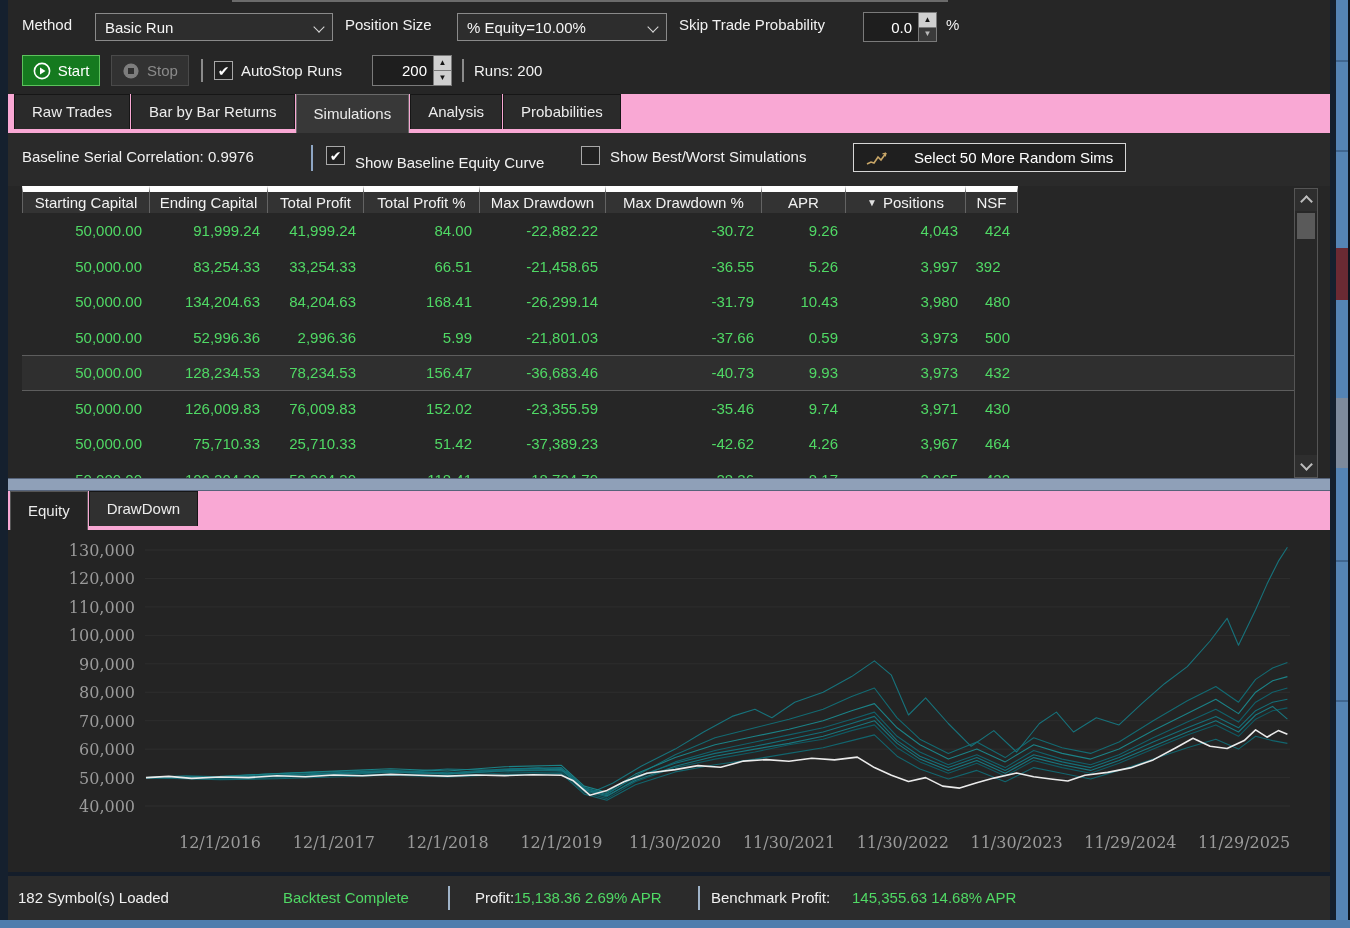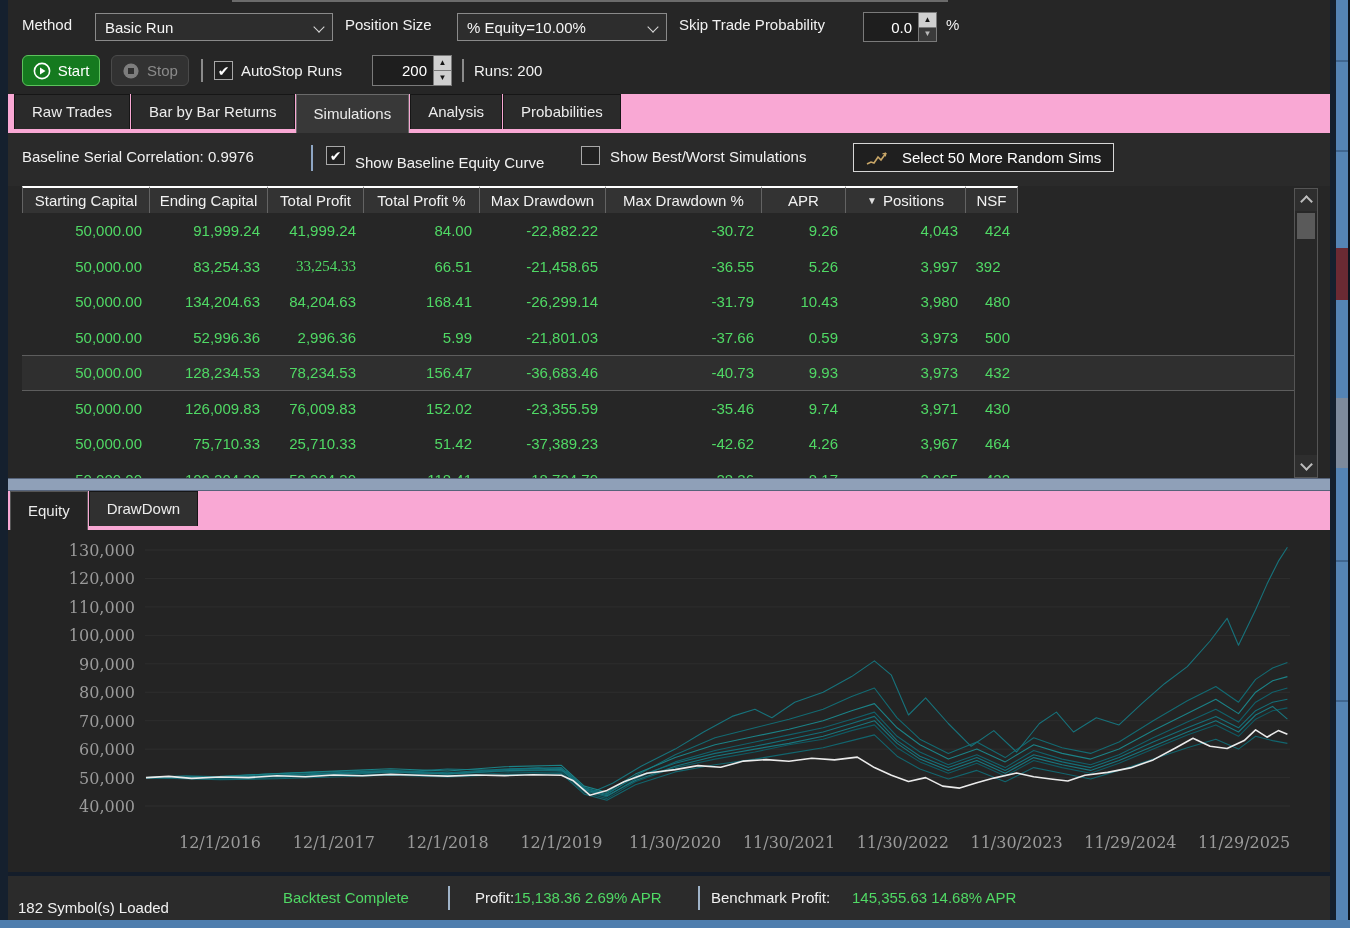--- a/index.html
+++ b/index.html
@@ -16,42 +16,42 @@
   .select .chev{position:absolute;right:9px;top:9px;}
   
   .spin{position:absolute;background:#1e1e1e;border:1px solid #7a7a7a;display:flex;box-sizing:border-box;}
   .spin .num{flex:1;color:#fff;display:flex;align-items:center;justify-content:flex-end;padding-right:6px;}
   .spin .btns{width:17px;display:flex;flex-direction:column;border-left:1px solid #7a7a7a;}
   .spin .b{flex:1;display:flex;align-items:center;justify-content:center;font-size:8px;line-height:1;}
   .b.up{background:#cfcfcf;color:#141414;}
   .b.dn{background:#cfcfcf;color:#141414;border-top:1px solid #7a7a7a;}
   .b.dnDark{background:#3a3a3a;color:#b9b9b9;border-top:1px solid #7a7a7a;}
   
-  .btn{position:absolute;display:flex;align-items:center;justify-content:center;gap:7px;border-radius:6px;box-sizing:border-box;}
+  .btn{position:absolute;display:flex;align-items:center;justify-content:center;gap:7px;border-radius:0;box-sizing:border-box;}
   .btn-start{background:#157a1f;border:1px solid #5cc25c;color:#fff;}
   .btn-stop{background:#323232;border:1px solid #4a4a4a;color:#8b8b8b;}
   .vsep{position:absolute;width:2px;background:#8a8a8a;}
   .vsep.blue{background:#8ea6c4;}
   .cb{position:absolute;width:19px;height:19px;background:#212121;border:1px solid #a8a8a8;color:#fff;
       font-size:14px;display:flex;align-items:center;justify-content:center;box-sizing:border-box;}
   
   .tabbar{position:absolute;left:0;width:1322px;background:#f9a8d4;display:flex;align-items:flex-start;padding-left:6px;box-sizing:border-box;}
   .tab{height:34px;line-height:34px;padding:0 17px;background:#2a2a2a;color:#ececec;
        border:1px solid #161616;border-bottom:none;margin-right:1px;white-space:nowrap;}
   .tab.active{height:38px;line-height:38px;background:#383838;border-color:#6a6a6a;}
   .tab2{height:34px;line-height:34px;padding:0 17px;background:#303030;color:#ececec;border:1px solid #161616;border-bottom:none;margin-right:1px;}
   .tab2.active{height:38px;line-height:38px;background:#242424;border-color:#555;}
   
   #opts{position:absolute;left:0;top:133px;width:1322px;height:53px;background:#2a2a2a;}
-  .simbtn{position:absolute;display:flex;align-items:center;gap:12px;background:#1f1f1f;border:1px solid #d6d6d6;
+  .simbtn{position:absolute;display:flex;align-items:center;gap:24px;background:#1f1f1f;border:1px solid #d6d6d6;
           color:#fff;padding:0 12px;height:29px;box-sizing:border-box;}
   
   #thead{position:absolute;left:14px;top:186px;display:flex;}
   .th{display:flex;align-items:center;justify-content:center;gap:6px;height:27px;background:#333333;
-      color:#f2f2f2;border-right:1px solid #636363;border-top:2px solid #ffffff;box-sizing:border-box;white-space:nowrap;}
+      color:#f2f2f2;border-right:1px solid #636363;border-top:6px solid #ffffff;box-sizing:border-box;white-space:nowrap;}
   .th:first-child{border-left:1px solid #636363;}
   .sort{font-size:10px;color:#e0e0e0;}
   #tbody{position:absolute;left:14px;top:213px;width:1276px;height:265px;overflow:hidden;}
   .tr{display:flex;height:35.5px;align-items:center;box-sizing:border-box;}
   .tr.sel{background:#2f2f2f;border-top:1px solid #5d5d5d;border-bottom:1px solid #5d5d5d;}
   .td{text-align:right;padding-right:8px;box-sizing:border-box;color:#50d965;white-space:nowrap;}
   
   #vscroll{position:absolute;left:1286px;top:188px;width:24px;height:290px;background:#272727;border:1px solid #555;box-sizing:border-box;}
   .sbtn{position:absolute;left:0;width:22px;height:22px;background:#2e2e2e;display:flex;align-items:center;justify-content:center;}
   .chevUp{width:7px;height:7px;border-left:2px solid #bdbdbd;border-top:2px solid #bdbdbd;transform:rotate(45deg);margin-top:3px;}
@@ -193,21 +193,21 @@
           <div class="td" style="width: 116px;">84.00</div>
           <div class="td" style="width: 126px;">-22,882.22</div>
           <div class="td" style="width: 156px;">-30.72</div>
           <div class="td" style="width: 84px;">9.26</div>
           <div class="td" style="width: 120px;">4,043</div>
           <div class="td" style="width: 52px;">424</div>
         </div>
         <div class="tr">
           <div class="td" style="width: 128px;">50,000.00</div>
           <div class="td" style="width: 118px;">83,254.33</div>
-          <div class="td" style="width: 96px; font-family: Liberation Serif, serif;">33,254.33</div>
+          <div class="td" style="width: 96px;">33,254.33</div>
           <div class="td" style="width: 116px;">66.51</div>
           <div class="td" style="width: 126px;">-21,458.65</div>
           <div class="td" style="width: 156px;">-36.55</div>
           <div class="td" style="width: 84px;">5.26</div>
           <div class="td" style="width: 120px;">3,997</div>
           <div class="td" style="width: 52px; text-align: center;">392</div>
         </div>
         <div class="tr">
           <div class="td" style="width: 128px;">50,000.00</div>
           <div class="td" style="width: 118px;">134,204.63</div>
@@ -332,21 +332,21 @@
           <polyline points="138.0,247.6 212.0,249.3 268.9,247.8 325.8,245.8 382.7,244.1 439.6,245.8 496.5,243.0 553.4,241.9 576.2,262.3 598.9,268.6 627.4,251.8 667.2,237.6 707.0,229.1 746.9,222.0 781.0,214.8 815.1,209.2 843.6,200.6 866.4,194.9 889.1,217.7 911.9,231.9 940.3,243.3 968.8,233.3 997.2,246.1 1025.7,230.5 1054.1,237.6 1082.6,243.3 1111.0,233.3 1145.2,219.1 1179.3,204.9 1207.8,194.9 1230.5,206.3 1247.6,189.2 1264.6,180.7 1279.4,177.9" fill="none" stroke="#0f5a63" stroke-width="1.1" stroke-linejoin="round"></polyline>
           <polyline points="138.0,247.6 212.0,246.8 268.9,245.8 325.8,243.9 382.7,241.9 439.6,243.9 496.5,240.7 553.4,239.6 576.2,259.5 598.9,265.8 627.4,250.4 667.2,236.2 707.0,226.2 746.9,219.1 781.0,213.4 815.1,206.3 843.6,197.8 866.4,190.7 889.1,213.4 911.9,229.1 940.3,240.4 968.8,230.5 997.2,243.3 1025.7,227.6 1054.1,234.8 1082.6,240.4 1111.0,230.5 1145.2,216.3 1179.3,202.0 1207.8,190.7 1230.5,202.0 1247.6,185.0 1264.6,176.4 1279.4,189.2" fill="none" stroke="#19767e" stroke-width="1.1" stroke-linejoin="round"></polyline>
           <polyline points="138.0,247.6 212.0,249.8 268.9,248.7 325.8,247.0 382.7,245.3 439.6,247.0 496.5,244.7 553.4,243.6 576.2,264.1 598.9,270.3 627.4,254.7 667.2,241.9 707.0,234.8 746.9,229.1 781.0,223.4 815.1,217.7 843.6,210.6 866.4,204.9 889.1,226.2 911.9,239.0 940.3,249.0 968.8,240.4 997.2,251.8 1025.7,237.6 1054.1,243.3 1082.6,249.0 1111.0,240.4 1145.2,229.1 1179.3,217.7 1207.8,209.2 1230.5,219.1 1247.6,206.3 1264.6,210.6 1279.4,213.4" fill="none" stroke="#12656e" stroke-width="1.1" stroke-linejoin="round"></polyline>
           <polyline points="138.0,247.6 160.8,246.4 183.6,248.4 212.0,247.0 240.4,247.6 268.9,245.8 297.4,246.7 325.8,245.0 354.3,245.8 382.7,244.4 411.1,245.3 439.6,246.1 468.1,245.0 496.5,245.6 525.0,244.7 553.4,245.3 564.8,250.4 581.8,265.2 598.9,260.4 616.0,251.8 638.8,243.3 667.2,239.6 690.0,235.6 712.7,237.3 735.5,231.1 758.2,229.6 781.0,231.3 803.8,228.2 826.5,229.9 849.3,227.1 866.4,237.6 883.4,245.3 900.5,251.5 917.6,247.6 934.6,256.1 951.7,258.1 968.8,252.7 985.8,248.1 1008.6,243.0 1025.7,246.7 1042.7,249.0 1059.8,251.0 1076.9,245.3 1099.6,242.4 1122.4,237.9 1145.2,229.9 1167.9,217.7 1185.0,208.3 1202.1,216.3 1219.1,218.5 1236.2,210.6 1247.6,199.8 1259.0,207.2 1270.3,200.6 1279.4,204.3" fill="none" stroke="#ebebeb" stroke-width="1.6" stroke-linejoin="round"></polyline>
         </svg>
     </div>
 
     <div class="abs" style="left:0;top:872px;width:1322px;height:4px;background:#141d2a;"></div>
 
     <div id="status">
-      <span class="abs lbl" style="left:10px;top:23px;">182 Symbol(s) Loaded</span>
+      <span class="abs lbl" style="left:10px;top:13px;">182 Symbol(s) Loaded</span>
       <span class="abs green" style="left:275px;top:13px;">Backtest Complete</span>
       <div class="vsep" style="left:440px;"></div>
       <span class="abs lbl" style="left:467px;top:13px;">Profit:</span>
       <span class="abs green" style="left:506px;top:13px;">15,138.36 2.69% APR</span>
       <div class="vsep" style="left:690px;"></div>
       <span class="abs lbl" style="left:703px;top:13px;">Benchmark Profit:</span>
       <span class="abs green" style="left:844px;top:13px;">145,355.63 14.68% APR</span>
     </div>
   </div>
 

